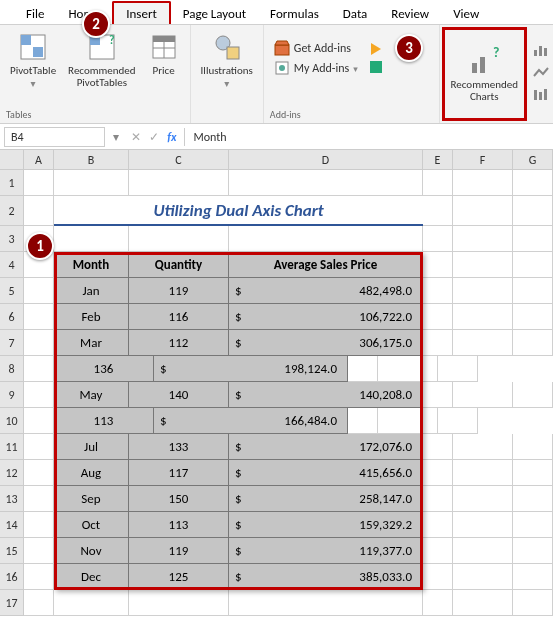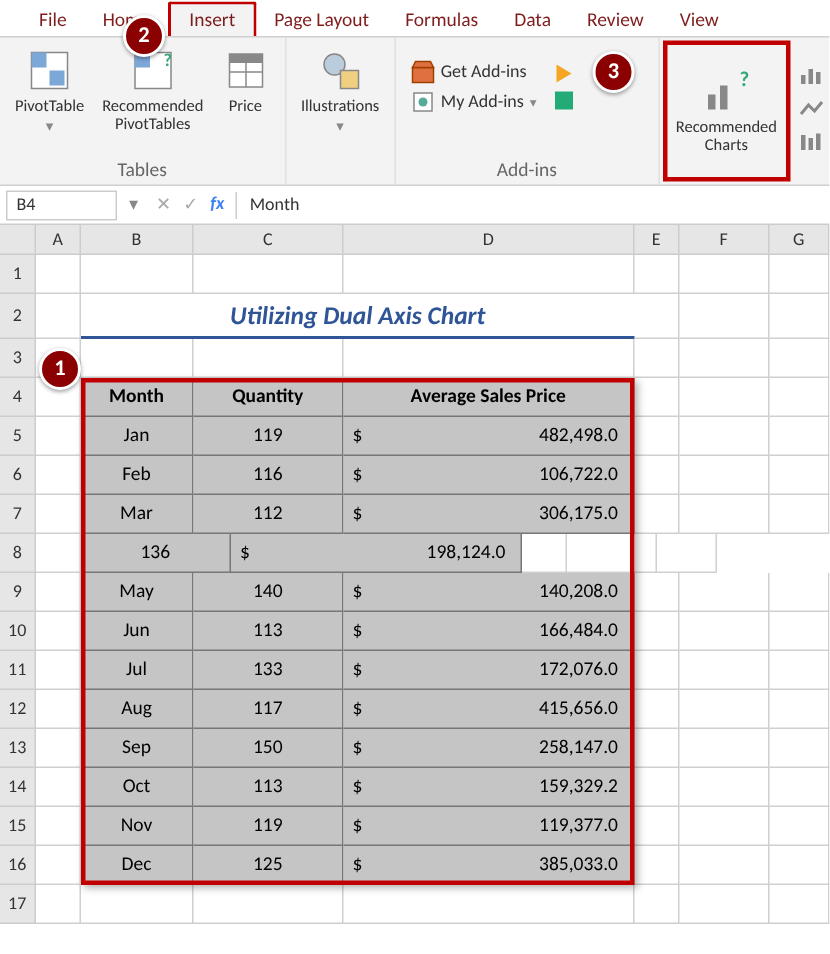--- a/index.html
+++ b/index.html
@@ -1,42 +1,42 @@
 <!DOCTYPE html>
 <html><head>
 <meta charset="utf-8">
 <style>
   * { box-sizing: border-box; margin: 0; padding: 0; font-family: 'Segoe UI', Calibri, sans-serif; }
   body { background: #fff; width: 553px; height: 636px; overflow: hidden; position: relative; }
 
   
   .tabs { display: flex; padding-left: 14px; height: 24px; align-items: flex-end; font-size: 13px; background: #fff; }
-  .tab { padding: 3px 12px 3px; color: #7f1d1d; cursor: pointer; }
+  .tab { padding: 3px 12px 3px; color: #000000; cursor: pointer; }
   .tab.active { border: 2px solid #c00000; border-bottom: none; border-top-left-radius: 2px; border-top-right-radius: 2px; background: #f3f3f3; margin-top: 16px; }
 
   
   .ribbon { display: flex; background: #f3f3f3; border-top: 1px solid #d0d0d0; border-bottom: 1px solid #d0d0d0; height: 100px; }
   .group { padding: 4px 6px 2px; display: flex; flex-direction: column; justify-content: space-between; border-right: 1px solid #e0e0e0; }
   .group-items { display: flex; align-items: flex-start; gap: 4px; }
   .big-btn { display: flex; flex-direction: column; align-items: center; padding: 2px 4px; font-size: 11px; color: #333; text-align: center; line-height: 1.1; }
   .big-btn .icon { width: 32px; height: 32px; display: flex; align-items: center; justify-content: center; margin-bottom: 2px; }
   .big-btn .drop { font-size: 10px; color: #888; margin-top: 1px; }
-  .group-label { text-align: center; font-size: 13px; color: #666; }
+  .group-label { font-size: 10px; color: #666; }
   .small-row { display: flex; flex-direction: column; gap: 2px; font-size: 12px; }
   .small-item { display: flex; align-items: center; gap: 4px; padding: 1px 4px; color: #333; }
   .small-icon { width: 16px; height: 16px; display: inline-flex; align-items: center; justify-content: center; }
   .mini-col { display: flex; flex-direction: column; gap: 2px; justify-content: center; padding-left: 2px; }
   .mini-icon { width: 16px; height: 16px; }
 
   
   .rec-charts-wrap { border: 3px solid #c00000; margin: 2px; display: flex; align-items: center; }
 
   
   .fbar { display: flex; align-items: center; height: 26px; border-bottom: 1px solid #ccc; font-size: 12px; }
-  .namebox { width: 74px; border: 1px solid #ccc; padding: 2px 6px; margin: 2px 4px; color: #333; }
+  .namebox { width: 101px; border: 1px solid #ccc; padding: 2px 6px; margin: 2px 4px; color: #333; }
   .namebox-drop { color: #888; padding: 0 4px; }
   .fbar-icons { display: flex; gap: 8px; padding: 0 8px; color: #aaa; font-size: 12px; }
   .fx { font-style: italic; font-weight: bold; color: #3b82f6; }
   .formula-input { flex: 1; border-left: 1px solid #ccc; padding: 2px 8px; color: #333; }
 
   
   .sheet-area { position: relative; }
   .col-headers { display: flex; background: #e6e6e6; font-size: 12px; text-align: center; height: 20px; border-bottom: 1px solid #ccc; }
   .col-h { border-right: 1px solid #ccc; display: flex; align-items: center; justify-content: center; color: #333; }
   .corner { width: 24px; border-right: 1px solid #ccc; }
@@ -343,21 +343,20 @@
             <span class="cur">$</span>
             <span class="val">140,208.0</span>
           </div>
           <div class="cell cE"></div>
           <div class="cell cF"></div>
           <div class="cell cG"></div>
         </div>
         <div class="row">
           <div class="row-h">10</div>
           <div class="cell cA"></div>
-          <div class="cell cB data-cell data-center">Jun</div>
           <div class="cell cC data-cell data-center">113</div>
           <div class="cell cD data-cell data-money">
             <span class="cur">$</span>
             <span class="val">166,484.0</span>
           </div>
           <div class="cell cE"></div>
           <div class="cell cF"></div>
           <div class="cell cG"></div>
         </div>
         <div class="row">

